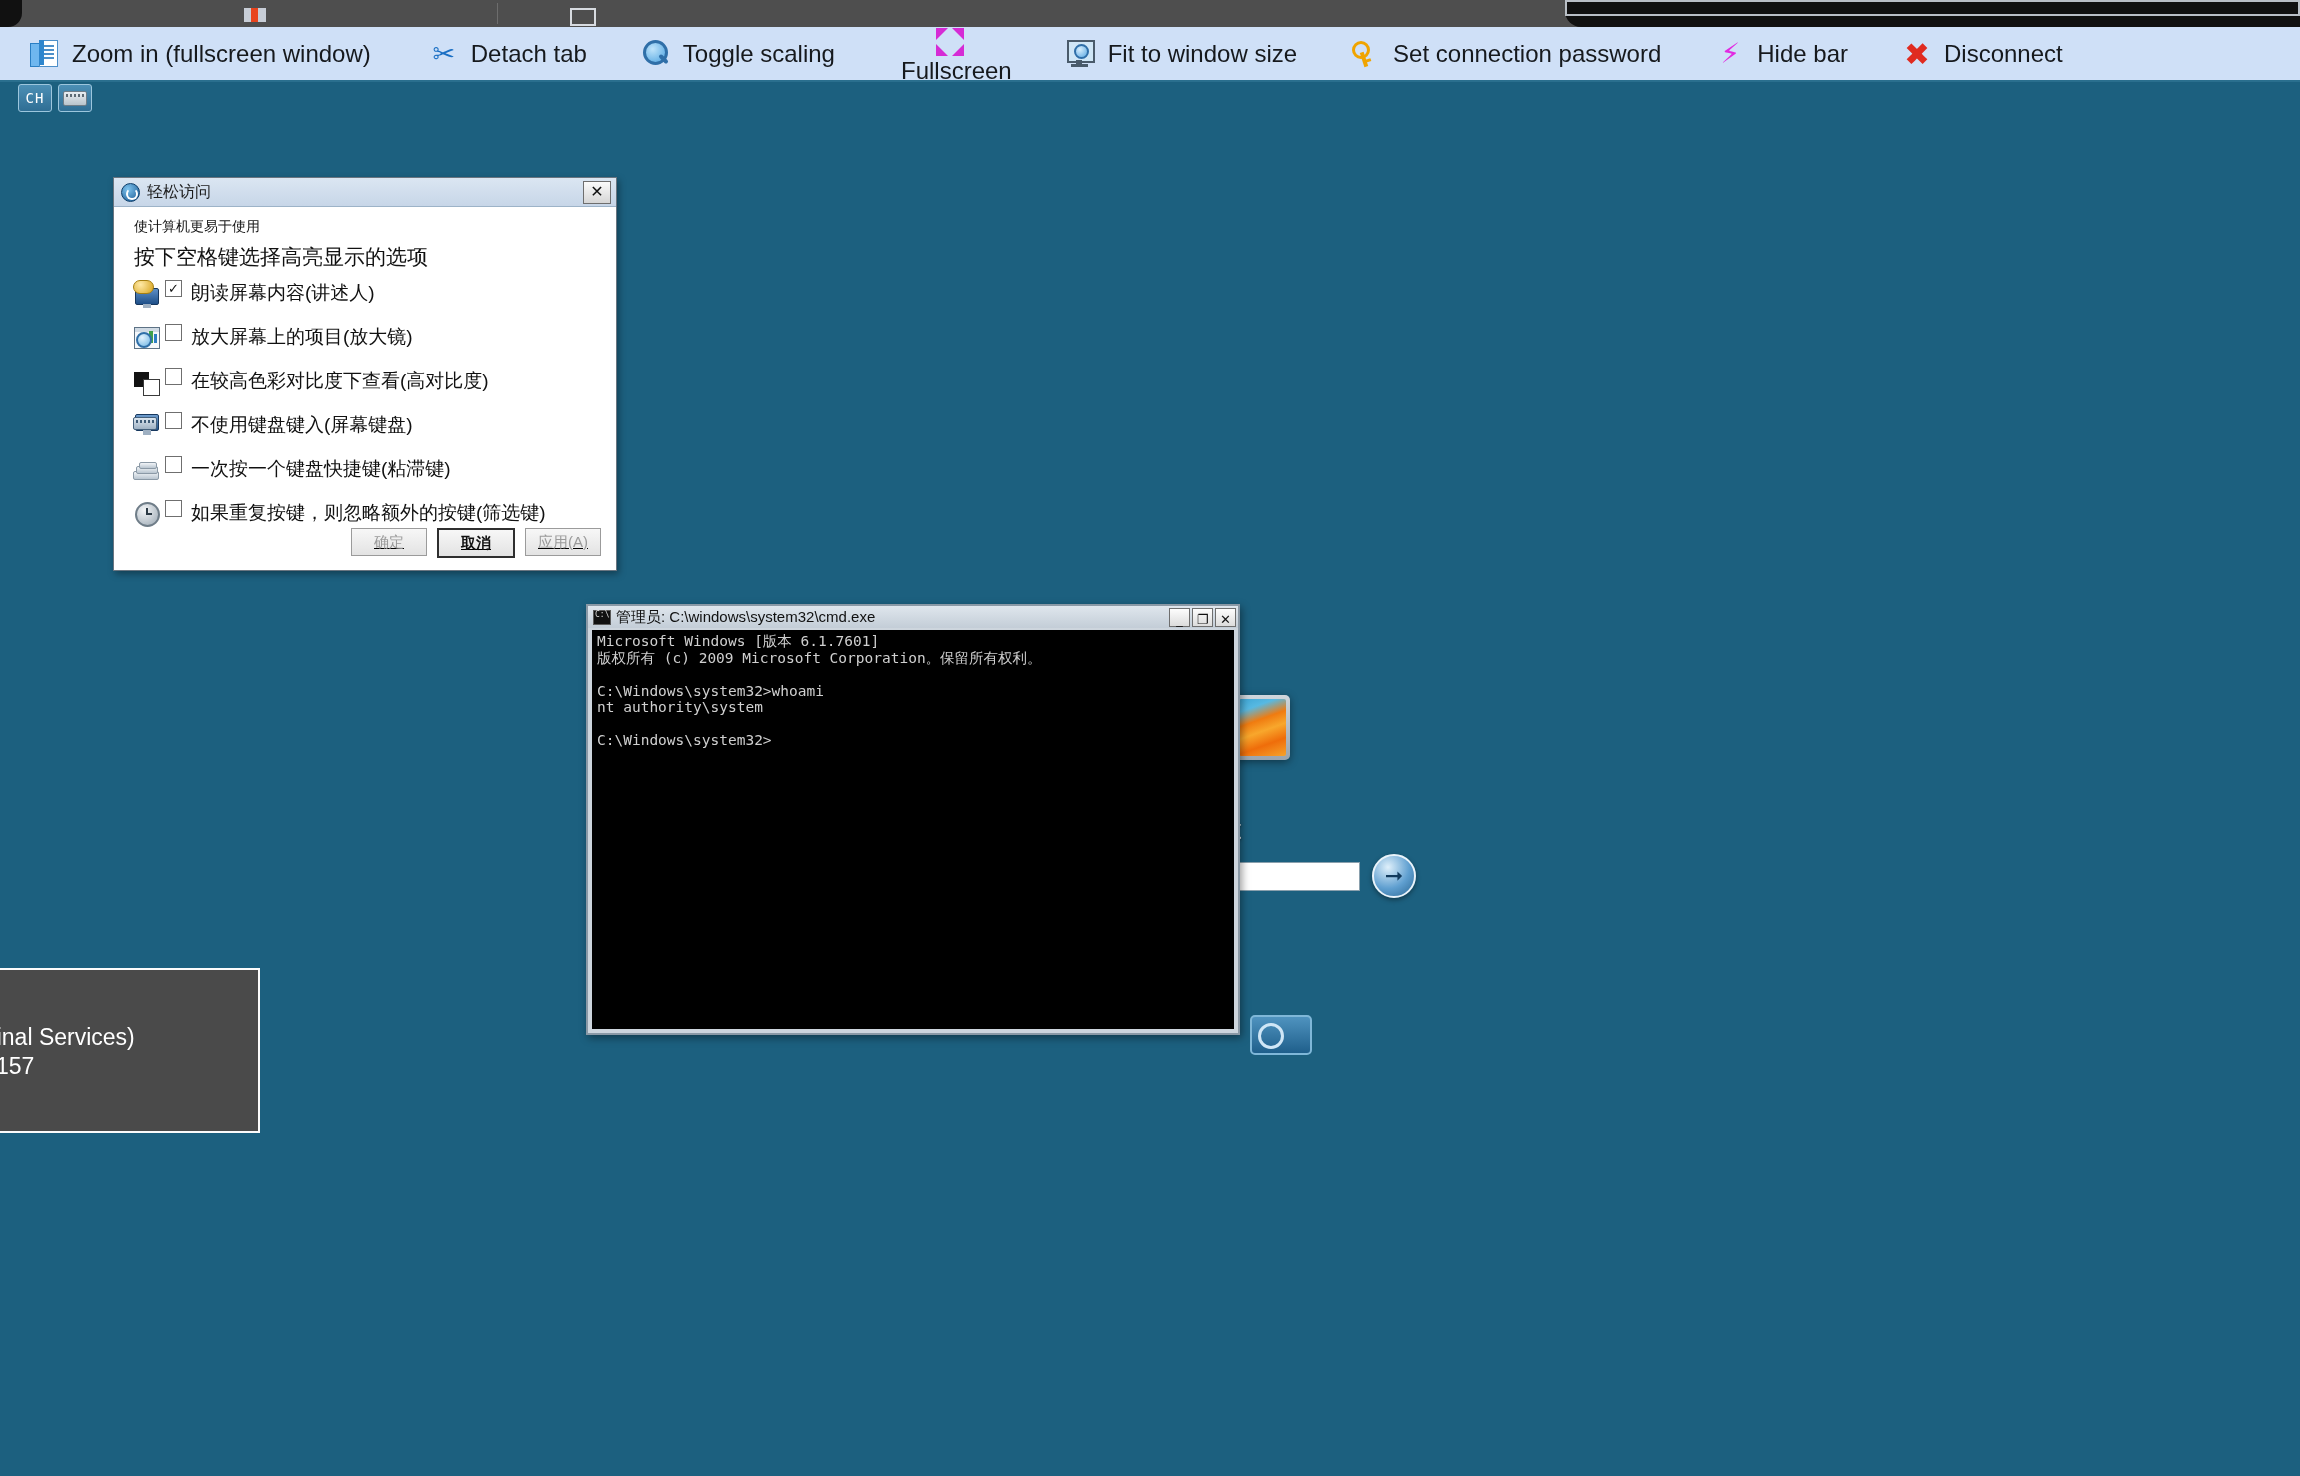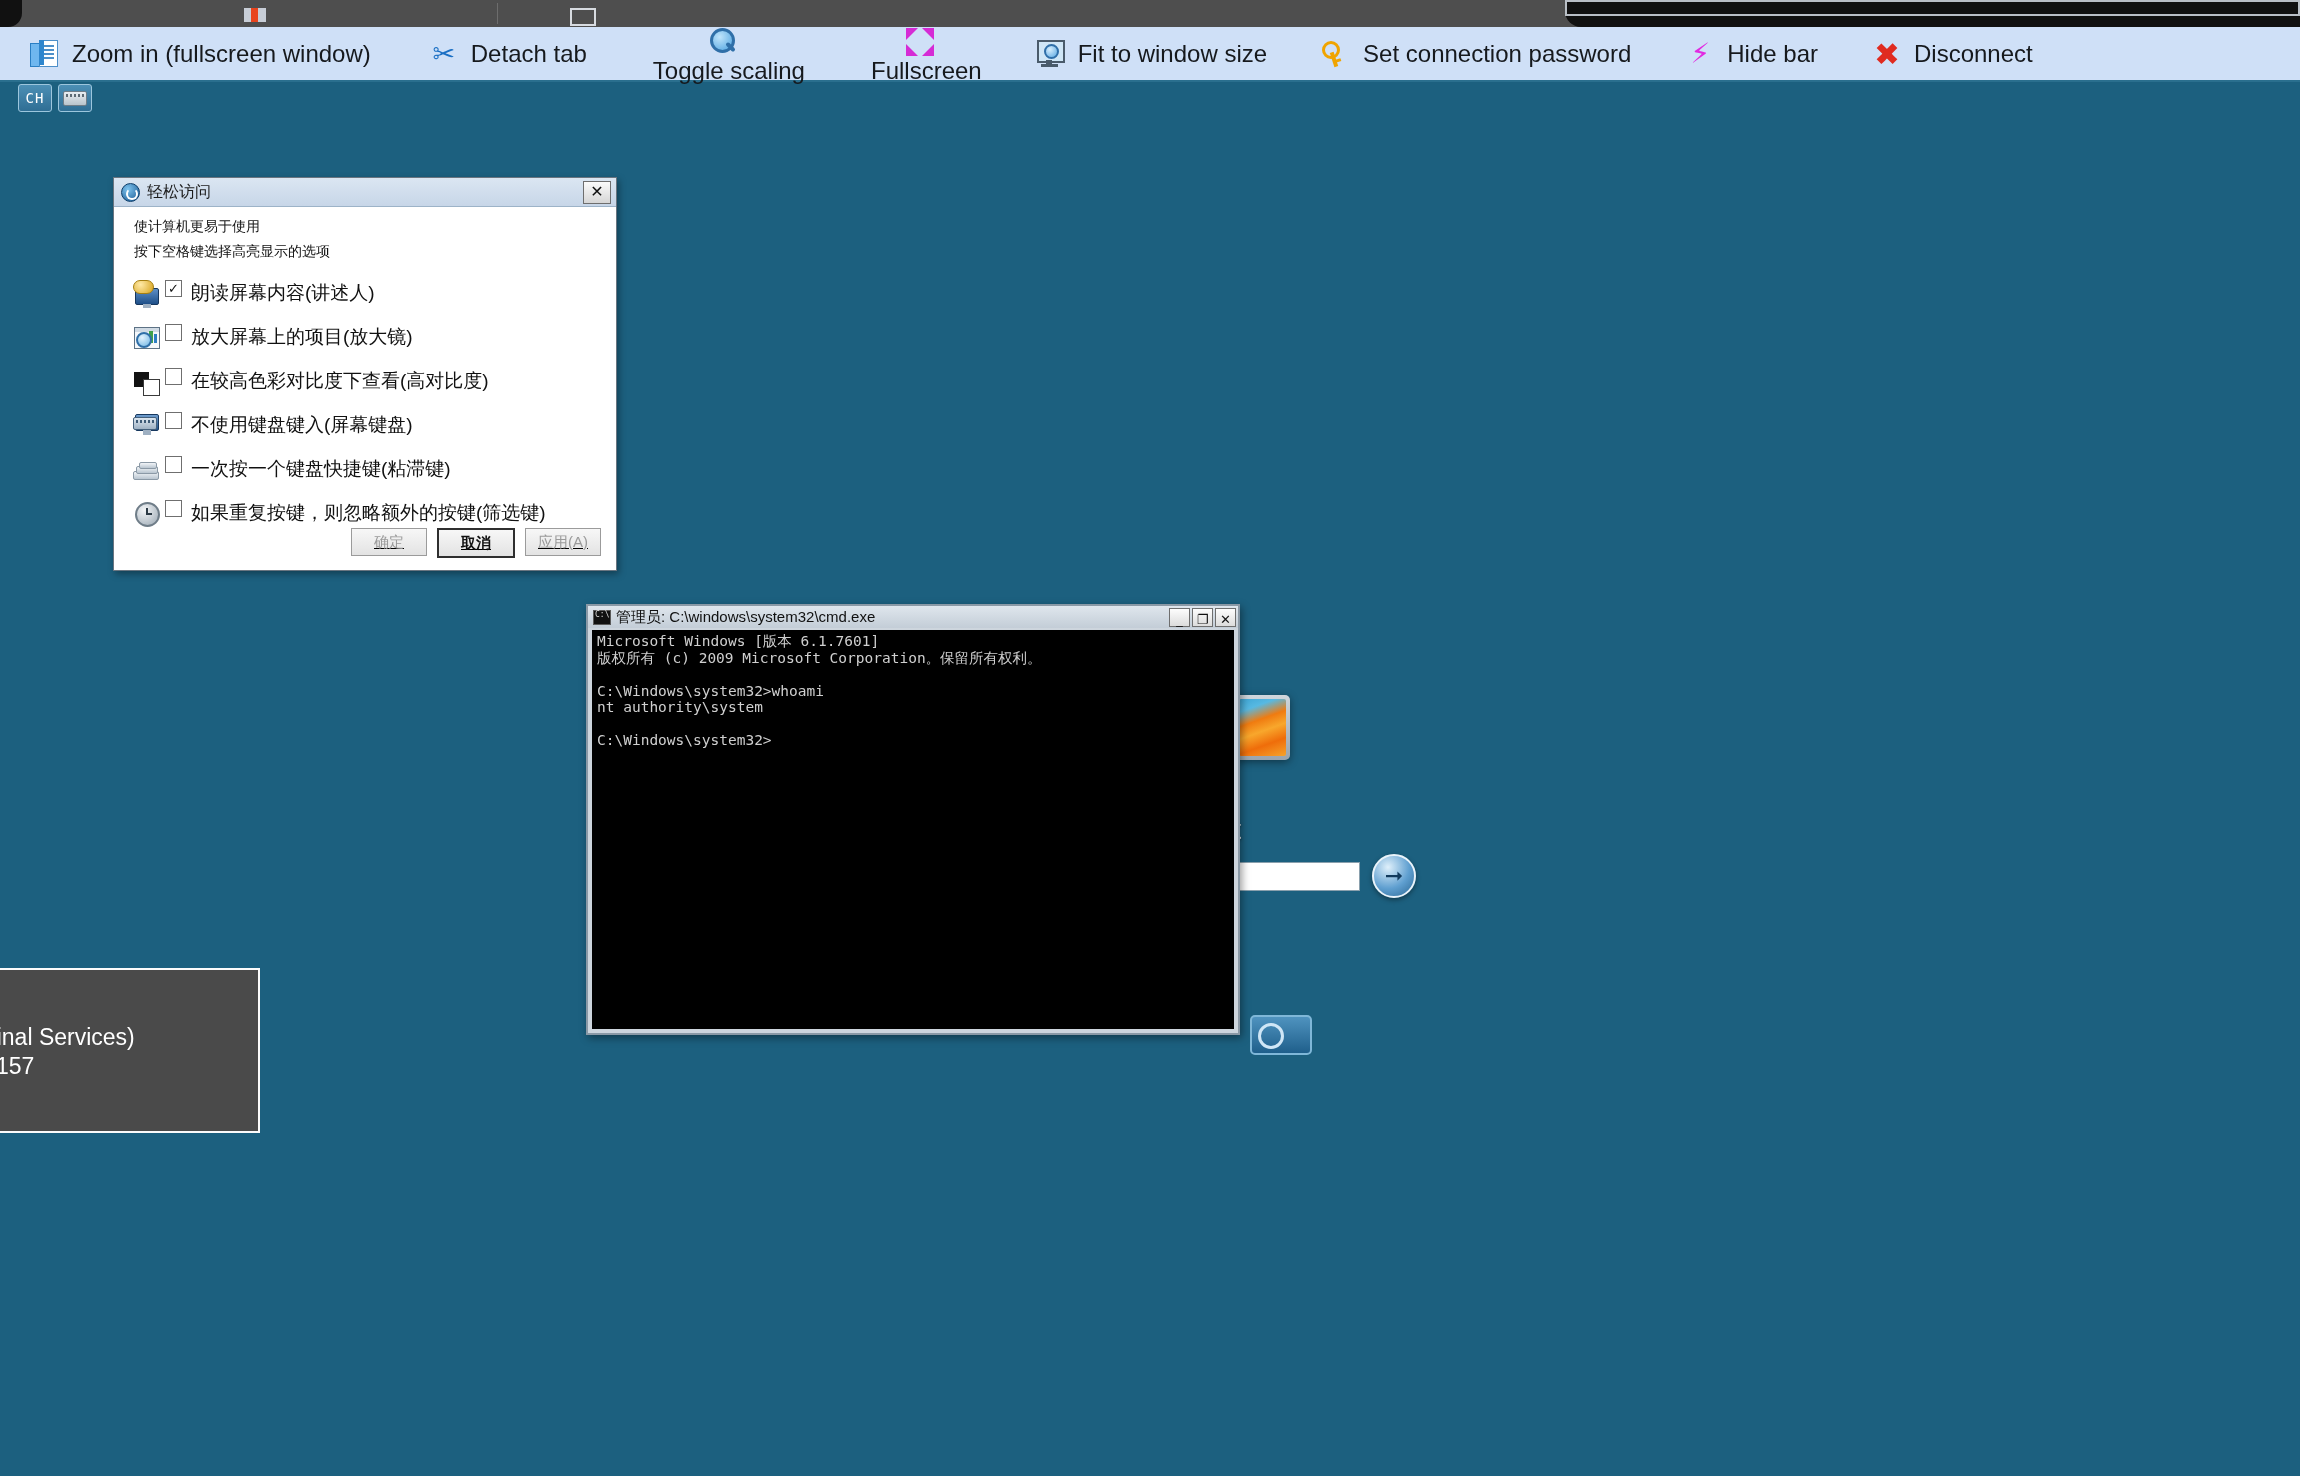--- a/index.html
+++ b/index.html
@@ -94,21 +94,21 @@
   .eoa .tbar .ico{width:17px;height:17px;border-radius:50%;margin:0 7px 0 4px;
         background:radial-gradient(circle at 35% 30%,#7ec4ef,#14528c);border:1px solid #0c3e6b;position:relative;}
   .eoa .tbar .ico::after{content:"";position:absolute;left:4px;top:4px;width:8px;height:8px;
         border:2px solid #fff;border-radius:50%;border-top-color:transparent;}
   .eoa .tbar .tt{font-size:16px;color:#1b1b1b;flex:1;}
   .eoa .closebtn{width:26px;height:21px;background:linear-gradient(#fbfbfb,#d6d6d6);
         border:1px solid #6e6e6e;display:flex;align-items:center;justify-content:center;cursor:pointer;margin-right:2px;}
   .eoa .closebtn .g{font-size:16px;font-weight:bold;color:#111;line-height:16px;font-family:"DejaVu Sans",sans-serif;}
   .eoa .body{background:#fff;height:363px;position:relative;}
   .eoa .h1{position:absolute;left:20px;top:11px;font-size:14px;color:#111;}
-  .eoa .h2{position:absolute;left:20px;top:36px;font-size:14px;color:#111;}
+  .eoa .h2{position:absolute;left:20px;top:36px;font-size:21px;color:#111;}
 
   .opt{position:absolute;left:18px;display:flex;align-items:center;height:40px;cursor:pointer;}
   .opt .oico{width:28px;height:28px;position:relative;flex:0 0 28px;margin-right:5px;}
   .opt .cb{width:15px;height:15px;border:1px solid #6f6f6f;background:#fff;flex:0 0 15px;
         display:flex;align-items:center;justify-content:center;position:relative;top:-5px;}
   .opt .cb .ck{font-size:13px;line-height:13px;color:#111;}
   .opt .olbl{font-size:19px;color:#111;margin-left:9px;white-space:nowrap;}
 
   
   .oi-narr .mon{position:absolute;left:3px;top:9px;width:22px;height:15px;background:linear-gradient(#5e8fc6,#1e4f88);
@@ -202,21 +202,21 @@
         <div class="p3"></div>
     </div>
     <span class="lbl">Zoom in (fullscreen window)</span>
   </div>
 
   <div class="tb-item" style="margin-left:58px;">
     <div class="tb-icon ic-scissor">✂</div>
     <span class="lbl">Detach tab</span>
   </div>
 
-  <div class="tb-item" style="margin-left:54px;flex-direction:column;">
+  <div class="tb-item" style="margin-left:54px;">
     <div class="tb-icon ic-mag">
       <div class="glass"></div>
         <div class="handle"></div>
     </div>
     <span class="lbl">Toggle scaling</span>
   </div>
 
   <div class="tb-item" style="margin-left:54px;flex-direction:column;">
     <div class="tb-icon ic-full">
       <i class="a"></i>

